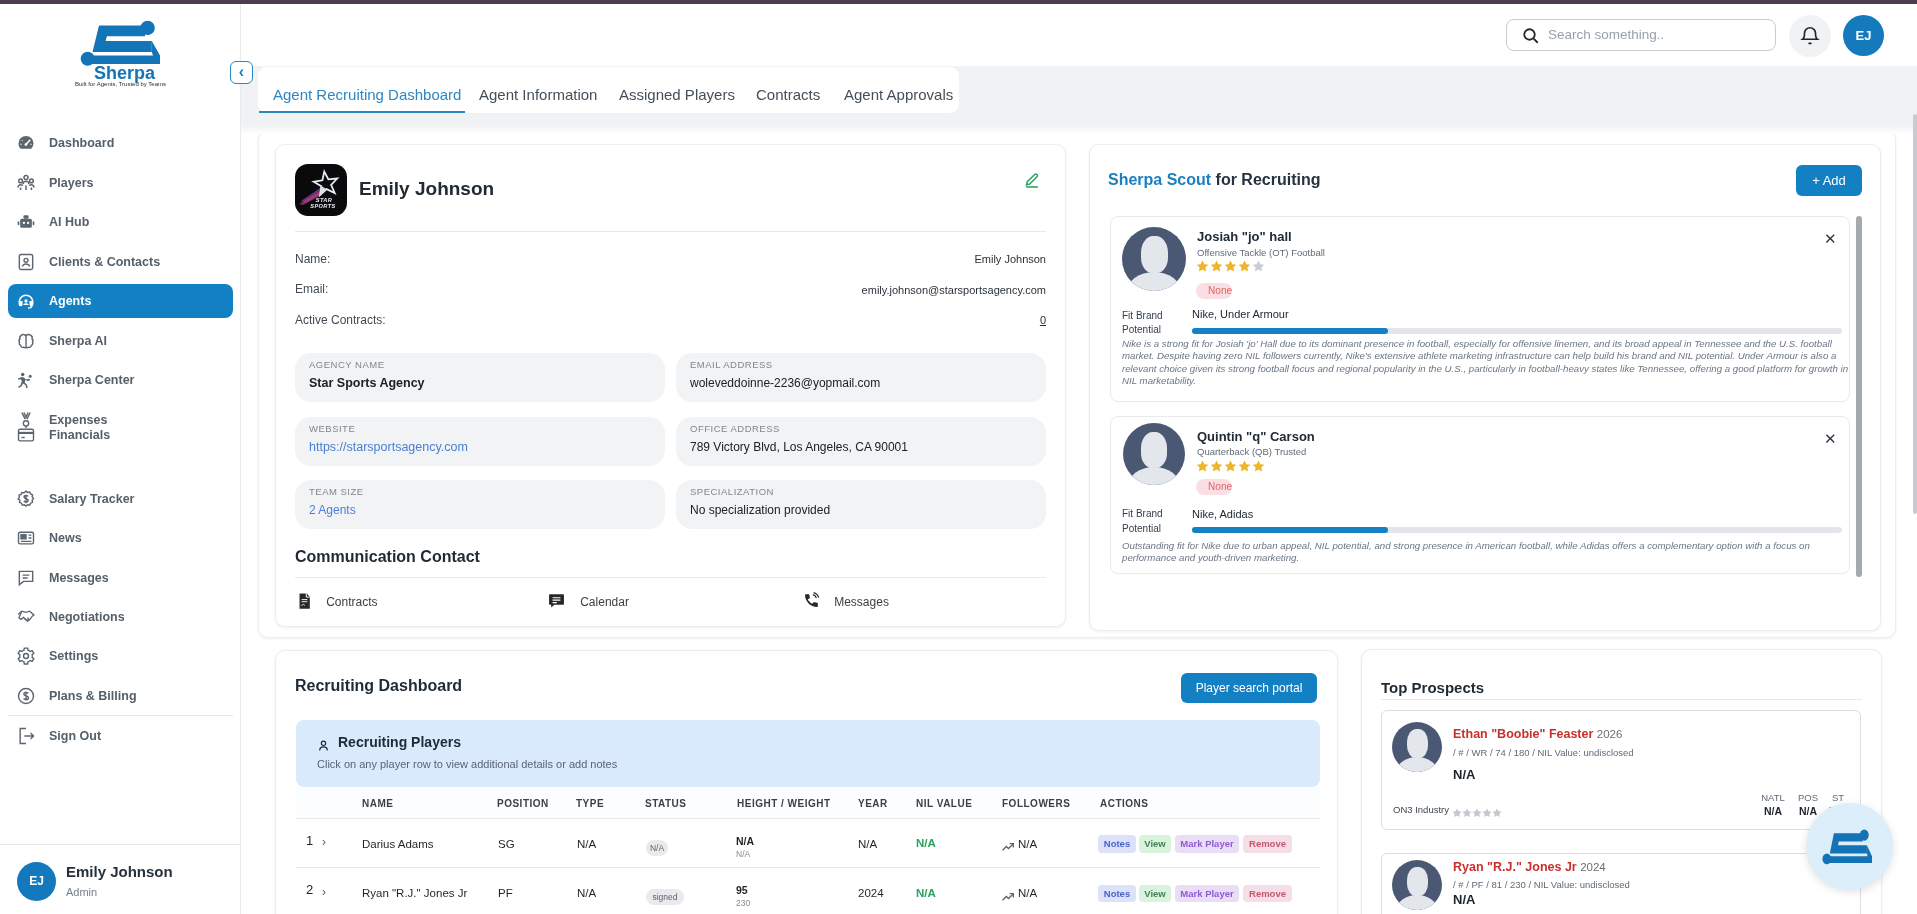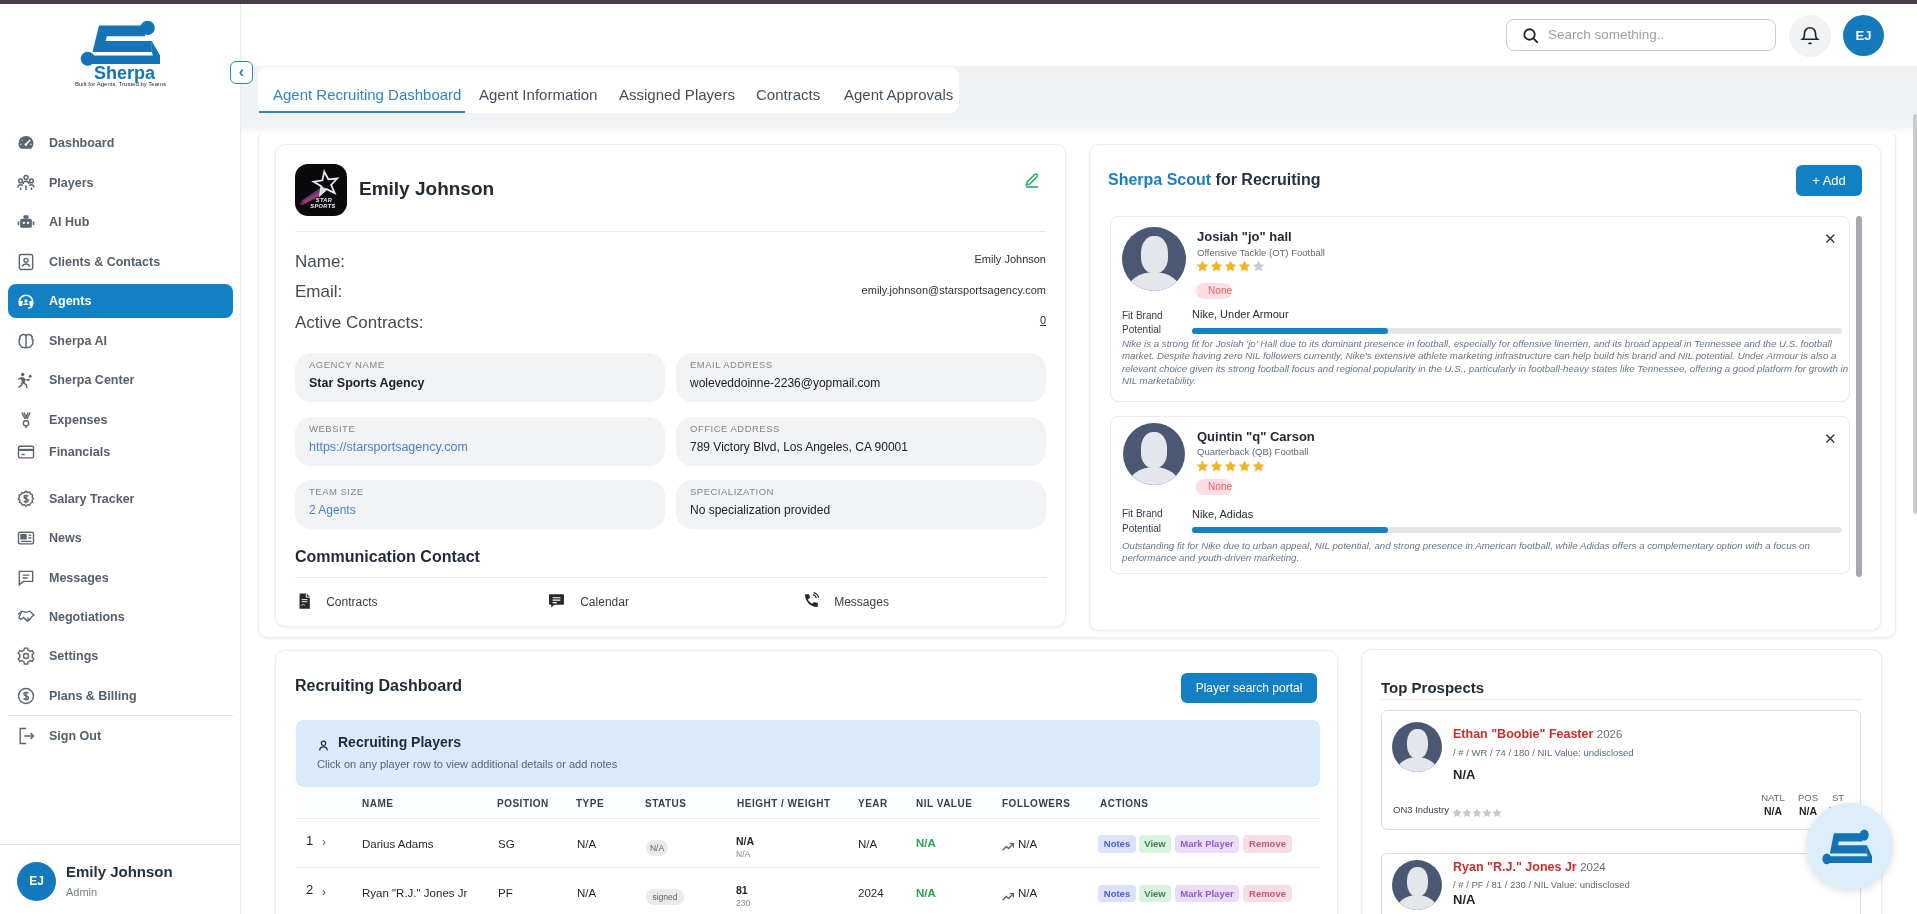--- a/index.html
+++ b/index.html
@@ -38,21 +38,21 @@
 #tab1u { left:259px; top:111px; width:206px; height:2px; background:#2e86c1; }
 
 .card { background:#fff; border:1px solid #ebedef; border-radius:10px; box-shadow:0 1px 3px rgba(20,30,40,0.07); }
 
 #card1 { left:275px; top:144px; width:791px; height:483px; }
 #agencylogo { left:295px; top:164px; width:52px; height:52px; background:#0a0a0c; border-radius:13px; overflow:hidden; }
 #c1name { left:359px; top:178px; font-size:19px; font-weight:bold; color:#222b33; }
 #c1pencil { left:1025px; top:172px; }
 .hr { background:#e7e9eb; height:1px; }
 #c1hr1 { left:295px; top:231px; width:751px; }
-.frow-l { left:295px; font-size:17px; color:#414b55; }
+.frow-l { left:295px; font-size:12px; color:#414b55; }
 .frow-r { width:751px; left:295px; text-align:right; font-size:11px; color:#2a3138; }
 .gbox { background:#f1f3f4; border-radius:16px; width:370px; height:49px; }
 .gbox .lab { position:absolute; left:14px; top:6px; font-size:9.5px; color:#80878e; letter-spacing:0.5px; }
 .gbox .val { position:absolute; left:14px; top:23px; font-size:12px; color:#202124; }
 #c1sub { left:295px; top:548px; font-size:16px; font-weight:bold; color:#1f2a35; }
 #c1hr2 { left:295px; top:577px; width:751px; }
 .comm { font-size:11.5px; color:#3c4043; }
 
 #card2 { left:1089px; top:144px; width:792px; height:487px; }
 #c2title { left:1108px; top:171px; font-size:16px; font-weight:bold; color:#253240; }
@@ -217,21 +217,21 @@
     <span class="tx">Sherpa Center</span>
   </div>
 <div class="abs mi" style="top:403px;">
     <span class="ic"><svg width="20" height="20" viewBox="0 0 24 24" fill="none" stroke="#5c6670" stroke-width="1.7">
         <path d="M7 3l4 8M17 3l-4 8M9.5 3L12 8.5 14.5 3"></path>
         <circle cx="12" cy="16" r="3.2"></circle>
         <path d="M12 19.5v2"></path>
       </svg></span>
     <span class="tx">Expenses</span>
   </div>
-<div class="abs mi" style="top:435px;">
+<div class="abs mi" style="top:418px;">
     <span class="ic"><svg width="20" height="20" viewBox="0 0 24 24" fill="none" stroke="#5c6670" stroke-width="1.7">
         <rect x="3" y="5" width="18" height="14" rx="2"></rect>
         <path d="M3 9.5h18" stroke-width="2.6"></path>
         <path d="M6.5 15h4"></path>
       </svg></span>
     <span class="tx">Financials</span>
   </div>
 <div class="abs mi" style="top:482px;">
     <span class="ic"><svg width="20" height="20" viewBox="0 0 24 24" fill="none" stroke="#5c6670" stroke-width="1.7">
         <path d="M12 2.5l2 1.6 2.5-.4 1 2.3 2.3 1-.4 2.5 1.6 2-1.6 2 .4 2.5-2.3 1-1 2.3-2.5-.4-2 1.6-2-1.6-2.5.4-1-2.3-2.3-1 .4-2.5L2.5 12l1.6-2-.4-2.5 2.3-1 1-2.3 2.5.4z"></path>
@@ -404,21 +404,21 @@
     <div class="pfill"></div>
   </div>
 <div class="abs sdesc" style="top:338px;">Nike is a strong fit for Josiah 'jo' Hall due to its dominant presence in football, especially for offensive linemen, and its broad appeal in Tennessee and the U.S. football<br>market. Despite having zero NIL followers currently, Nike's extensive athlete marketing infrastructure can help build his brand and NIL potential. Under Armour is also a<br>relevant choice given its strong football focus and regional popularity in the U.S., particularly in football-heavy states like Tennessee, offering a good platform for growth in<br>NIL marketability.</div>
 <div class="abs xbtn" style="left:1824px; top:230px;">✕</div>
 
 <div class="avatar-sil" style="left:1123px; top:423px; width:62px; height:62px;">
   <span class="head" style="left:18px; top:9px; width:26px; height:36px; border-radius:45% 45% 42% 42%;"></span>
   <span class="body" style="left:5px; top:44px; width:52px; height:38px;"></span>
 </div>
 <div class="abs sname" style="left:1197px; top:429px;">Quintin "q" Carson</div>
-<div class="abs spos" style="left:1197px; top:446px;">Quarterback (QB) Football</div>
+<div class="abs spos" style="left:1197px; top:446px;">Quarterback (QB) Trusted</div>
 <div class="abs" style="left:1196px; top:458.5px;">
   <svg width="70" height="13" viewBox="0 0 70 13">
     <g fill="#f0b429">
         <path id="st2" d="M6.5 0.5l1.8 3.7 4 .5-2.9 2.8.7 4-3.6-1.9-3.6 1.9.7-4L.7 4.7l4-.5z"></path>
         <use href="#st2" x="14"></use>
         <use href="#st2" x="28"></use>
         <use href="#st2" x="42"></use>
         <use href="#st2" x="56"></use>
       </g>
   </svg>
@@ -476,21 +476,21 @@
 <div class="abs abtn b-view" style="left:1139px; top:835.4px;">View</div>
 <div class="abs abtn b-mark" style="left:1175px; top:835.4px;">Mark Player</div>
 <div class="abs abtn b-rem" style="left:1243px; top:835.4px;">Remove</div>
 
 <div class="abs cell" style="left:306px; top:882px; font-size:13px;">2</div>
 <div class="abs cell" style="left:322px; top:884.5px; color:#5f6368; font-size:12px;">›</div>
 <div class="abs cell" style="left:362px; top:887px;">Ryan "R.J." Jones Jr</div>
 <div class="abs cell" style="left:498px; top:887px;">PF</div>
 <div class="abs cell" style="left:577px; top:887px;">N/A</div>
 <div class="abs pillst" style="left:646px; top:889px; width:38px;">signed</div>
-<div class="abs cell" style="left:736px; top:884px; font-weight:bold; font-size:10.5px;">81</div>
+<div class="abs cell" style="left:736px; top:884px; font-weight:bold; font-size:10.5px;">95</div>
 <div class="abs cell" style="left:736px; top:898px; font-size:8.5px; color:#848b92;">230</div>
 <div class="abs cell" style="left:858px; top:887px;">2024</div>
 <div class="abs cell nil" style="left:916px; top:886.5px;">N/A</div>
 <div class="abs" style="left:1002px; top:888.5px;"><svg width="13" height="11" viewBox="0 0 24 20" fill="none" stroke="#5f6368" stroke-width="2.4">
       <polyline points="1,15 8,8 12,12 21,3"></polyline>
       <polyline points="14,3 21,3 21,10"></polyline>
     </svg></div>
 <div class="abs cell" style="left:1018px; top:887px;">N/A</div>
 <div class="abs abtn b-notes" style="left:1098px; top:884.9px;">Notes</div>
 <div class="abs abtn b-view" style="left:1139px; top:884.9px;">View</div>

